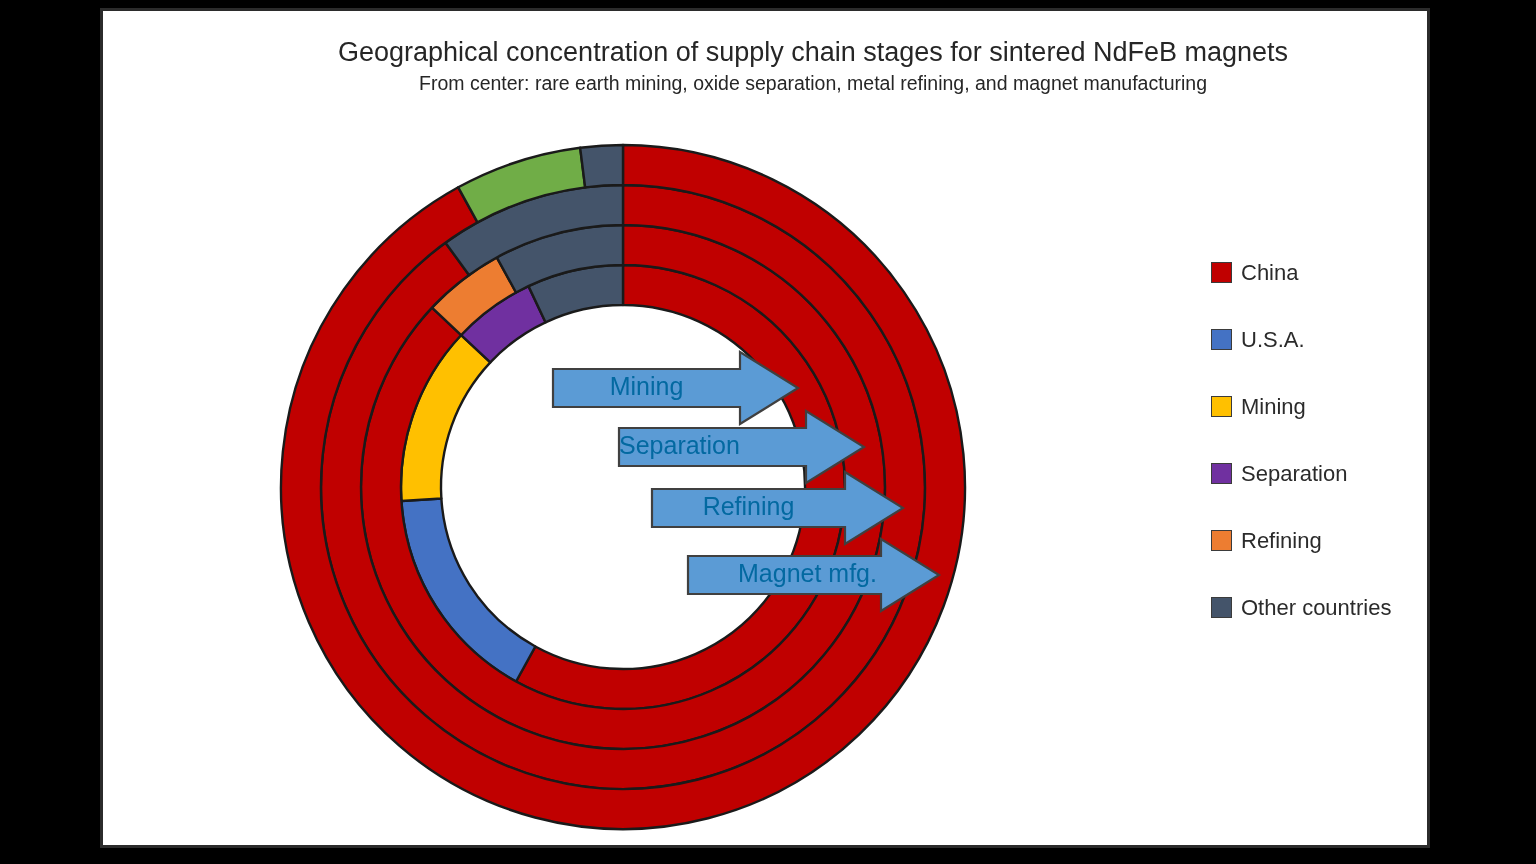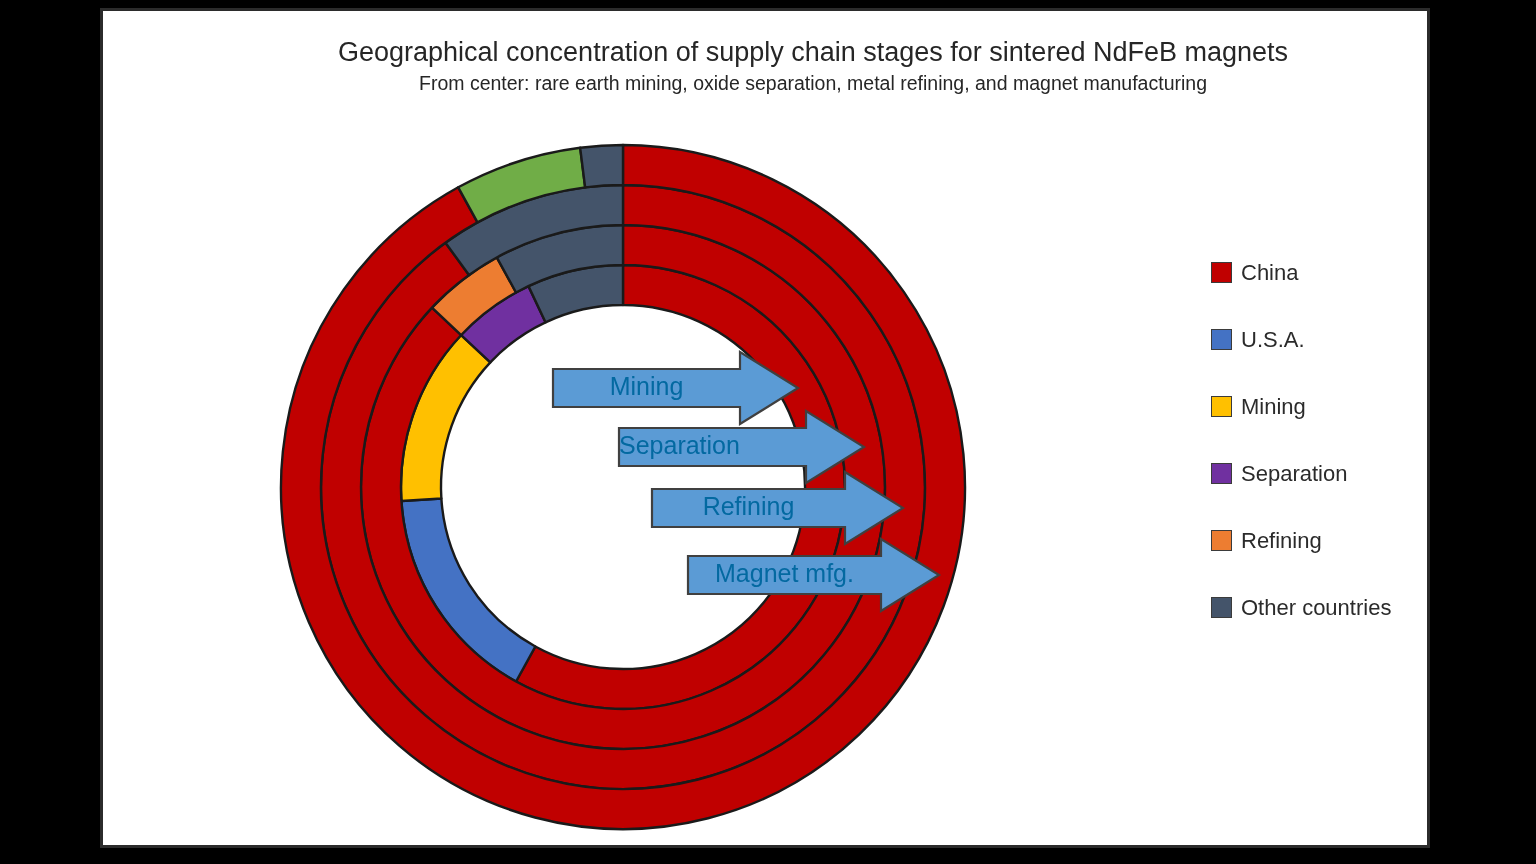--- a/index.html
+++ b/index.html
@@ -124,21 +124,21 @@
             <path d="M 450 358 L 637 358 L 637 341 L 695 377 L 637 413 L 637 396 L 450 396 Z" fill="#5B9BD5" stroke="#404040" stroke-width="2.2" stroke-linejoin="miter"></path>
             <path d="M 516 417 L 703 417 L 703 400 L 761 436 L 703 472 L 703 455 L 516 455 Z" fill="#5B9BD5" stroke="#404040" stroke-width="2.2" stroke-linejoin="miter"></path>
             <path d="M 549 478 L 742 478 L 742 461 L 800 497 L 742 533 L 742 516 L 549 516 Z" fill="#5B9BD5" stroke="#404040" stroke-width="2.2" stroke-linejoin="miter"></path>
             <path d="M 585 545 L 778 545 L 778 528 L 836 564 L 778 600 L 778 583 L 585 583 Z" fill="#5B9BD5" stroke="#404040" stroke-width="2.2" stroke-linejoin="miter"></path>
           </g>
       </svg>
       <div id="arrow-labels">
           <div class="arrow-text" style="left: 450px; top: 363px; width: 187px; text-align: center;">Mining</div>
           <div class="arrow-text" style="left: 516px; top: 422px; width: 187px; text-align: left;">Separation</div>
           <div class="arrow-text" style="left: 549px; top: 483px; width: 193px; text-align: center;">Refining</div>
-          <div class="arrow-text" style="left: 585px; top: 550px; width: 193px; text-align: center;">Magnet mfg.</div>
+          <div class="arrow-text" style="left: 608px; top: 550px; width: 193px; text-align: center;">Magnet mfg.</div>
         </div>
     </div>
 
     <div id="legend">
         <div class="legend-item">
           <span class="legend-swatch" style="background: rgb(192, 0, 0);"></span>
           <span class="legend-label">China</span>
         </div>
         <div class="legend-item">
           <span class="legend-swatch" style="background: rgb(68, 114, 196);"></span>

